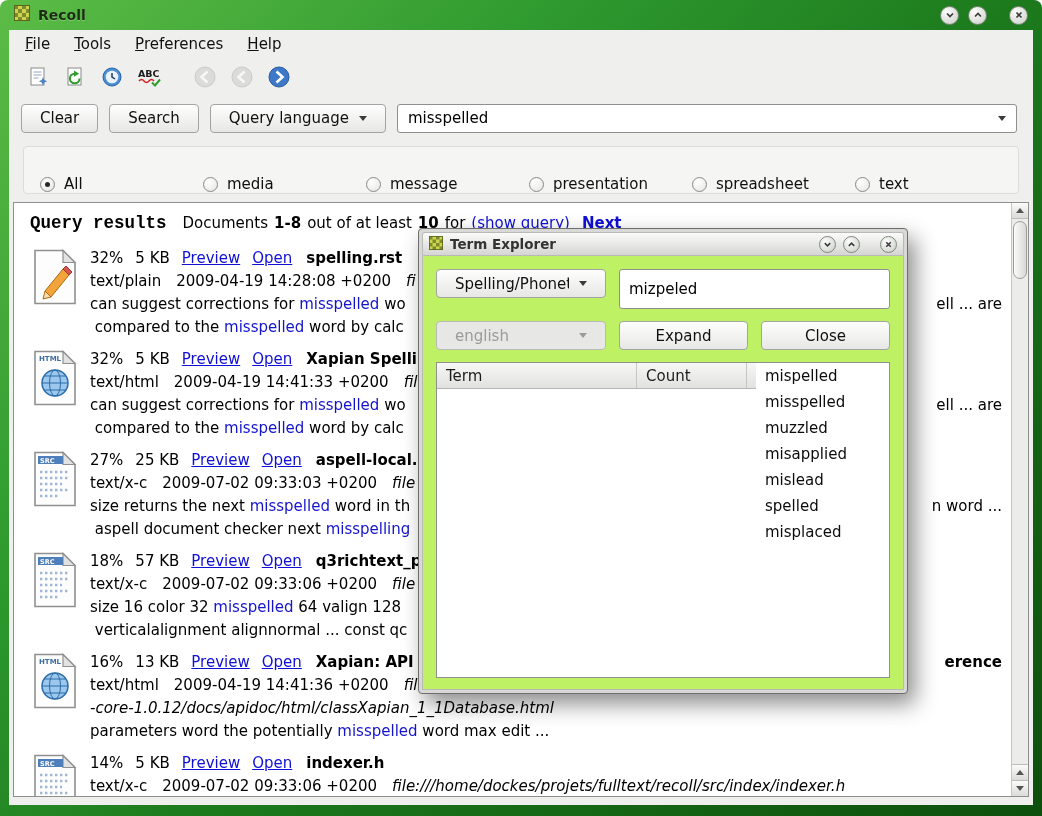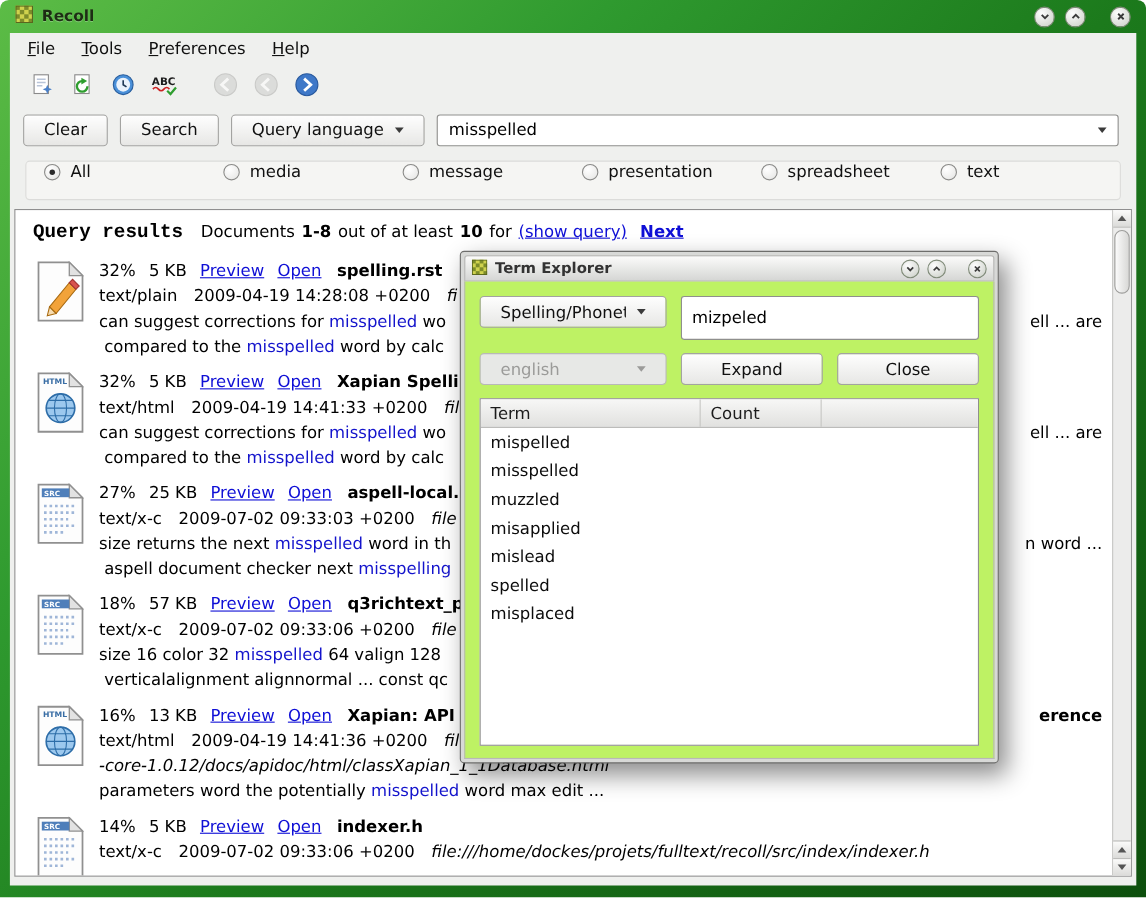--- a/index.html
+++ b/index.html
@@ -35,21 +35,21 @@
   .btn { height:29px; padding:0 18px; font-size:15px; color:#101010; font-family:inherit;
          background:linear-gradient(#fefefe,#e7e7e5); border:1px solid #a3a3a1; border-radius:4px;
          box-shadow:inset 0 1px 0 rgba(255,255,255,.7); display:inline-flex; align-items:center; justify-content:center; }
   .combo { height:29px; display:flex; align-items:center; gap:10px; padding:0 18px; font-size:15px; color:#101010;
            background:linear-gradient(#fefefe,#e7e7e5); border:1px solid #a3a3a1; border-radius:4px; }
   .caret { width:0; height:0; border-left:4px solid transparent; border-right:4px solid transparent; border-top:5px solid #3a3a3a; }
   .combo-entry { flex:1; height:29px; display:flex; align-items:center; background:#fff; border:1px solid #8f8f8d;
                  border-radius:3px; padding:0 10px; font-size:15px; }
   .combo-entry .caret { margin-left:auto; }
 
-  .filter-row { height:36px; flex:none; margin:6px 14px 0 14px; display:flex; align-items:flex-start; padding-left:16px;
+  .filter-row { height:48px; flex:none; margin:6px 14px 0 14px; display:flex; align-items:flex-end; padding-left:16px;
                 background:#f5f5f3; border:1px solid #dcdcda; border-radius:4px; }
   .filter-option { display:flex; align-items:center; width:165px; font-size:15px; color:#101010; }
   .radio { width:15px; height:15px; border-radius:50%; border:1px solid #8a8a88; margin-right:9px; position:relative;
            background:radial-gradient(circle at 35% 30%, #ffffff, #e4e4e2); flex:none; }
   .radio.checked::after { content:""; position:absolute; inset:4px; border-radius:50%; background:#2a2a2a; }
 
   
   .results-panel { flex:1; margin:8px 4px 8px 4px; background:#fff; border:1px solid #8f8f8f; position:relative; overflow:hidden; }
   .results-content { position:absolute; inset:0; padding:8px 26px 0 12px; overflow:hidden; }
 
@@ -96,21 +96,21 @@
   .dialog-body { flex:1; background:#bef264; border:1px solid #b9b9b7; border-top:none; padding:13px 13px 11px;
                  display:flex; flex-direction:column; min-height:0; }
   .drow { display:flex; gap:13px; margin-bottom:12px; flex:none; }
   .dcombo { width:170px; flex:none; }
   .dcombo .dtext { flex:1; overflow:hidden; white-space:nowrap; }
   .dcombo.disabled { color:#9b9b99; background:#e7e8e6; border-color:#b9b9b7; }
   .dcombo.disabled .caret { border-top-color:#9b9b99; }
   .dinput { flex:1; height:40px; background:#fff; border:1px solid #8f8f8d; border-radius:3px; padding:0 9px;
             font-size:15px; font-family:inherit; color:#000; }
   .dbtn { flex:1; }
-  .dtable { flex:1; min-height:0; border:1px solid #8f8f8d; background:#fff; display:flex; flex-direction:column; overflow:hidden; }
+  .dtable { flex:1; min-height:0; border:1px solid #8f8f8d; background:#fff; display:flex; flex-direction:row; overflow:hidden; }
   .dt-head { height:26px; flex:none; display:flex; background:linear-gradient(#f7f7f6,#e1e1df); border-bottom:1px solid #b5b5b3;
              font-size:15px; color:#1c1c1c; }
   .dt-cell { display:flex; align-items:center; padding-left:9px; border-right:1px solid #c6c6c4; }
   .dt-c1 { width:200px; } .dt-c2 { width:110px; } .dt-fill { flex:1; border-right:none; }
   .dt-body { flex:1; overflow:hidden; font-size:15px; color:#0c0c0c; }
   .dt-row { height:26px; display:flex; align-items:center; padding-left:9px; }
 </style>
 </head>
 <body>
 

